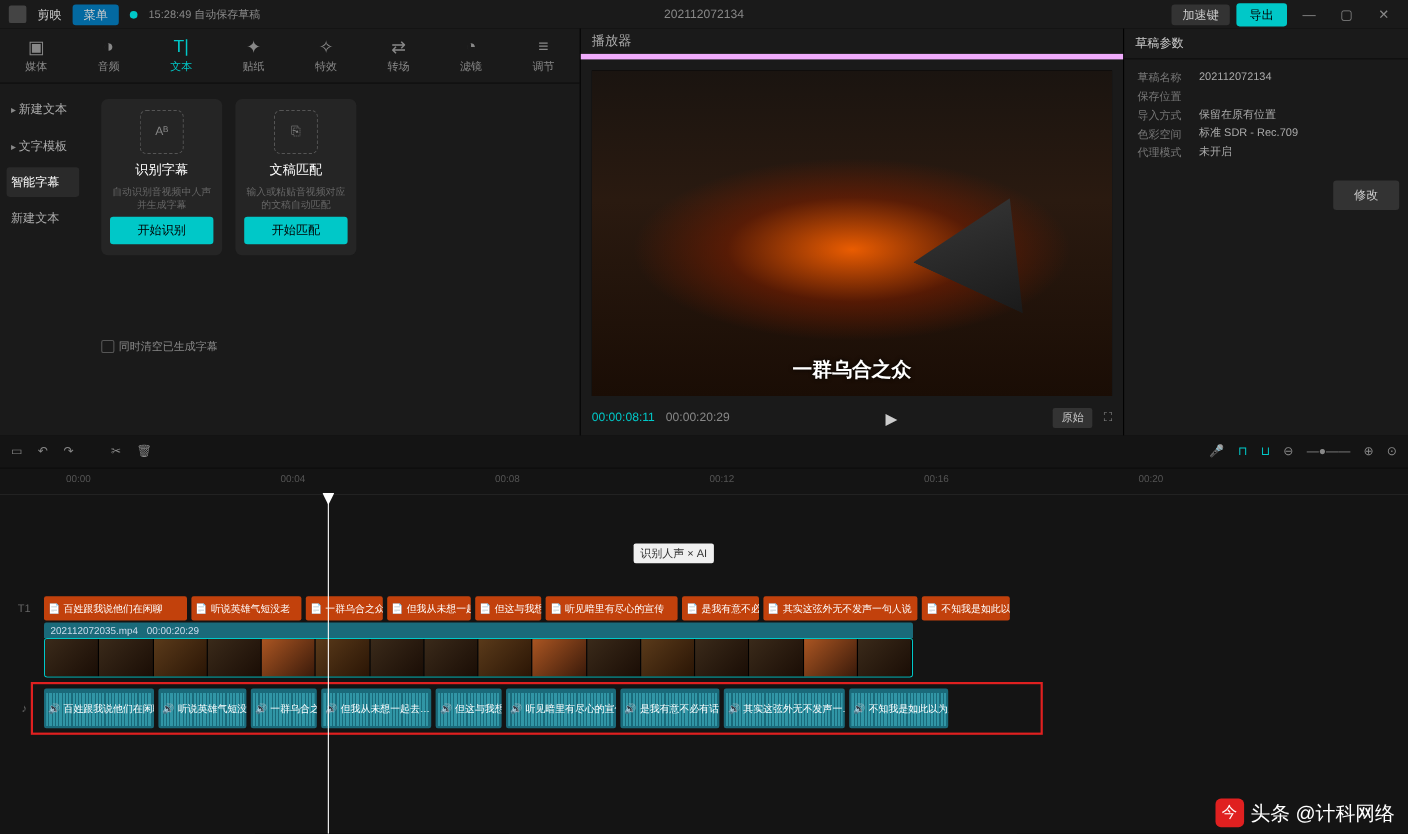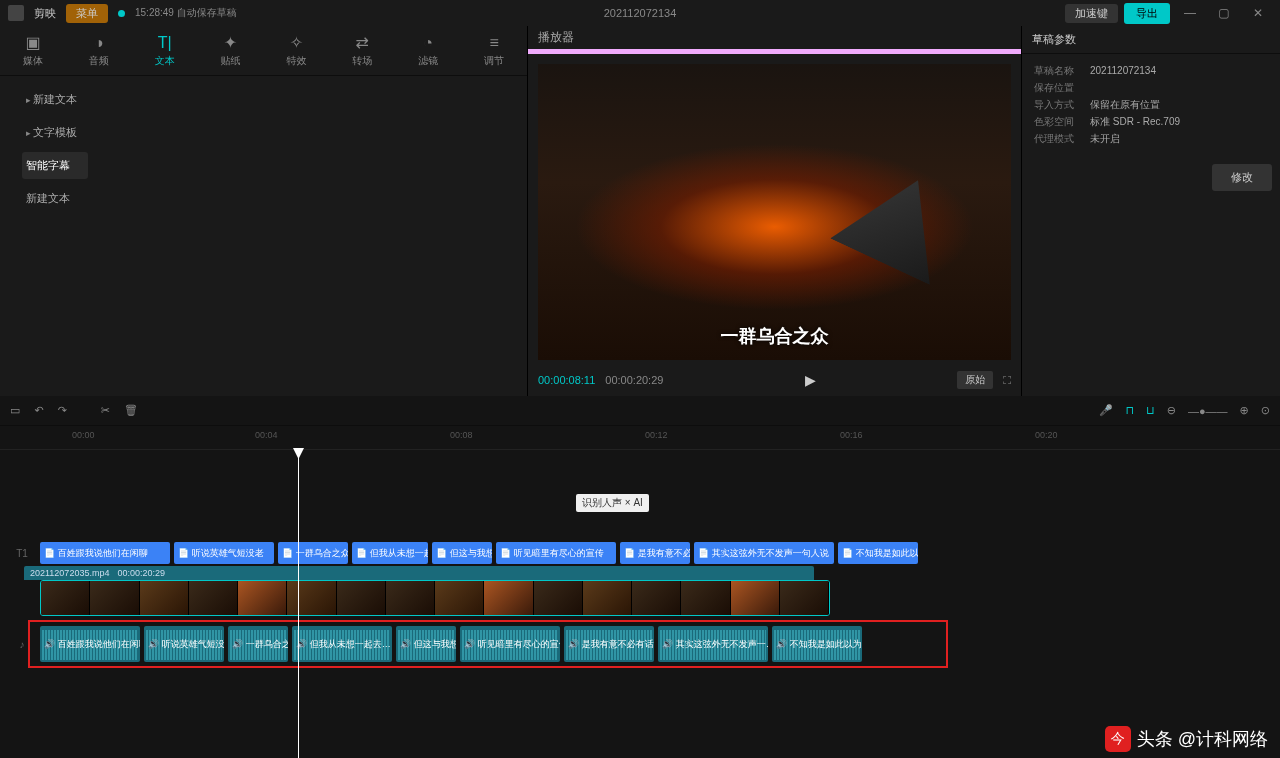--- a/index.html
+++ b/index.html
@@ -1,34 +1,34 @@
 <!DOCTYPE html>
 <html><head>
 <meta charset="utf-8">
 <style>
   * { margin: 0; padding: 0; box-sizing: border-box; font-family: "Microsoft YaHei", sans-serif; }
   body { background: #0d0d0d; color: #ccc; width: 1280px; height: 758px; overflow: hidden; font-size: 11px; }
   .titlebar { height: 26px; background: #1a1a1a; display: flex; align-items: center; padding: 0 8px; gap: 10px; }
   .titlebar .logo { width: 16px; height: 16px; background: #444; border-radius: 2px; }
-  .titlebar .menu-btn { background: #a16207; padding: 2px 10px; border-radius: 3px; font-size: 11px; }
+  .titlebar .menu-btn { background: #0369a1; padding: 2px 10px; border-radius: 3px; font-size: 11px; }
   .titlebar .save-dot { width: 7px; height: 7px; background: #00c8c8; border-radius: 50%; }
   .titlebar .save-text { color: #888; font-size: 10px; }
   .titlebar .proj-name { position: absolute; left: 50%; transform: translateX(-50%); color: #888; font-size: 11px; }
   .titlebar .right { margin-left: auto; display: flex; gap: 6px; align-items: center; }
   .titlebar .vip-btn { background: #333; padding: 2px 10px; border-radius: 3px; font-size: 11px; }
   .titlebar .export-btn { background: #00c8c8; color: #000; padding: 3px 12px; border-radius: 3px; font-size: 11px; font-weight: 500; }
   .win-btn { width: 28px; text-align: center; color: #888; font-size: 12px; }
 
   .main { display: flex; height: 370px; background: #0d0d0d; }
   .left-panel { width: 528px; background: #1a1a1a; display: flex; flex-direction: column; border-right: 1px solid #000; }
   .tool-tabs { display: flex; height: 50px; border-bottom: 1px solid #0d0d0d; }
   .tool-tab { flex: 1; display: flex; flex-direction: column; align-items: center; justify-content: center; gap: 2px; color: #888; font-size: 10px; cursor: pointer; }
   .tool-tab.active { color: #00c8c8; }
   .tool-tab .ico { width: 18px; height: 18px; display: flex; align-items: center; justify-content: center; font-size: 16px; }
-  .left-body { flex: 1; display: flex; margin-left: 16px; }
+  .left-body { flex: 1; display: flex; }
   .sub-sidebar { width: 78px; padding-top: 10px; display: flex; flex-direction: column; gap: 6px; padding-left: 6px; padding-right: 6px; }
   .sub-item { font-size: 11px; padding: 6px 4px; color: #aaa; border-radius: 3px; cursor: pointer; }
   .sub-item.active { background: #2a2a2a; color: #fff; }
   .sub-item::before { content: "▸ "; color: #888; font-size: 9px; }
   .sub-item.plain::before { content: ""; }
   .cards-area { flex: 1; padding: 14px; display: flex; gap: 12px; align-items: flex-start; flex-wrap: wrap; }
   .card { width: 110px; background: #252525; border-radius: 6px; padding: 10px 8px; display: flex; flex-direction: column; align-items: center; gap: 6px; }
   .card-icon { width: 40px; height: 40px; border: 1px dashed #555; border-radius: 6px; display: flex; align-items: center; justify-content: center; color: #888; }
   .card-title { font-size: 12px; color: #fff; }
   .card-desc { font-size: 9px; color: #666; text-align: center; line-height: 1.3; height: 22px; overflow: hidden; }
@@ -61,25 +61,25 @@
 
   .timeline { height: 362px; background: #141414; display: flex; flex-direction: column; position: relative; }
   .tl-toolbar { height: 30px; display: flex; align-items: center; padding: 0 10px; gap: 14px; border-bottom: 1px solid #0d0d0d; color: #888; }
   .tl-toolbar .right-tools { margin-left: auto; display: flex; gap: 12px; align-items: center; }
   .tl-ruler { height: 24px; position: relative; border-bottom: 1px solid #222; }
   .tl-ruler .tick { position: absolute; top: 4px; font-size: 9px; color: #555; }
   .tl-tracks { flex: 1; position: relative; padding-left: 40px; }
   .track { position: absolute; left: 40px; right: 10px; height: 22px; display: flex; gap: 4px; align-items: center; }
   .track-label { position: absolute; left: -30px; width: 24px; text-align: center; color: #666; font-size: 10px; }
   .clip { height: 100%; border-radius: 2px; font-size: 9px; color: #fff; padding: 0 4px; display: flex; align-items: center; overflow: hidden; white-space: nowrap; }
-  .clip.subtitle { background: #3b82f6; }
+  .clip.subtitle { background: #c2410c; }
   .clip.audio { background: #1a6a7a; position: relative; }
   .clip.audio::after { content:""; position:absolute; inset: 4px 2px 2px 2px; background: repeating-linear-gradient(90deg, #3aa8b8 0 2px, #1a6a7a 2px 3px); opacity: 0.7; }
   .video-track { position: absolute; left: 40px; height: 36px; display: flex; border-radius: 3px; overflow: hidden; border: 1px solid #00c8c8; }
-  .vid-header { position: absolute; left: 24px; height: 14px; background: #1a6a7a; display: flex; align-items: center; padding: 0 6px; font-size: 9px; color: #cde; gap: 8px; border-radius: 2px 2px 0 0; }
+  .vid-header { position: absolute; left: 40px; height: 14px; background: #1a6a7a; display: flex; align-items: center; padding: 0 6px; font-size: 9px; color: #cde; gap: 8px; border-radius: 2px 2px 0 0; }
   .thumb { height: 100%; background: linear-gradient(135deg,#3a2a1a,#1a0d05); border-right: 1px solid #000; }
   .thumb:nth-child(3n){ background: linear-gradient(135deg,#5a3a1a,#2a1505); }
   .thumb:nth-child(5n){ background: linear-gradient(135deg,#aa5522,#3a1a0a); }
   .playhead { position: absolute; top: 0; bottom: 0; width: 1px; background: #fff; z-index: 10; }
   .playhead::before { content:""; position:absolute; top:-2px; left:-5px; width:11px; height:11px; background:#fff; clip-path: polygon(0 0,100% 0,50% 100%); }
   .tooltip-sel { position: absolute; background: #f0f0f0; color: #333; font-size: 10px; padding: 2px 6px; border-radius: 2px; }
   .audio-highlight { position: absolute; border: 2px solid #e02020; }
 
   .watermark { position: absolute; bottom: 6px; right: 12px; display: flex; align-items: center; gap: 6px; color: #fff; font-size: 18px; font-weight: 500; z-index: 50; }
   .watermark .wm-logo { width: 26px; height: 26px; background: #e02020; border-radius: 5px; display:flex; align-items:center; justify-content:center; color:#fff; font-size:14px; }
@@ -140,20 +140,37 @@
           <span>调节</span>
         </div>
       </div>
     <div class="left-body">
       <div class="sub-sidebar" id="sub-sidebar">
           <div class="sub-item">新建文本</div>
           <div class="sub-item">文字模板</div>
           <div class="sub-item active plain">智能字幕</div>
           <div class="sub-item plain">新建文本</div>
         </div>
+      <div class="cards-area">
+        <div class="card">
+          <div class="card-icon">Aᴮ</div>
+          <div class="card-title">识别字幕</div>
+          <div class="card-desc">自动识别音视频中人声并生成字幕</div>
+          <div class="card-btn">开始识别</div>
+        </div>
+        <div class="card">
+          <div class="card-icon">⎘</div>
+          <div class="card-title">文稿匹配</div>
+          <div class="card-desc">输入或粘贴音视频对应的文稿自动匹配</div>
+          <div class="card-btn">开始匹配</div>
+        </div>
+        <div class="checkbox-row">
+          <span>同时清空已生成字幕</span>
+        </div>
+      </div>
     </div>
   </div>
 
   <div class="center-panel">
     <div class="center-header">播放器</div>
     <div class="preview">
       <div class="preview-scene"></div>
       <div class="triangle"></div>
       <div class="subtitle-ov">一群乌合之众</div>
     </div>
@@ -204,21 +221,21 @@
       <span>🎤</span>
       <span style="color:#00c8c8;">⊓</span>
       <span style="color:#00c8c8;">⊔</span>
       <span>⊖</span>
       <span>—●——</span>
       <span>⊕</span>
       <span>⊙</span>
     </div>
   </div>
   <div class="tl-ruler" id="tl-ruler">
-      <div class="tick" style="left: 72px;">00:00</div>
+      <div class="tick" style="left: 60px;">00:00</div>
       <div class="tick" style="left: 255px;">00:04</div>
       <div class="tick" style="left: 450px;">00:08</div>
       <div class="tick" style="left: 645px;">00:12</div>
       <div class="tick" style="left: 840px;">00:16</div>
       <div class="tick" style="left: 1035px;">00:20</div>
     </div>
   <div class="tl-tracks">
     <div class="playhead" style="left:298px;"></div>
 
     <div class="tooltip-sel" style="left:576px; top:44px;">识别人声 × AI</div>

